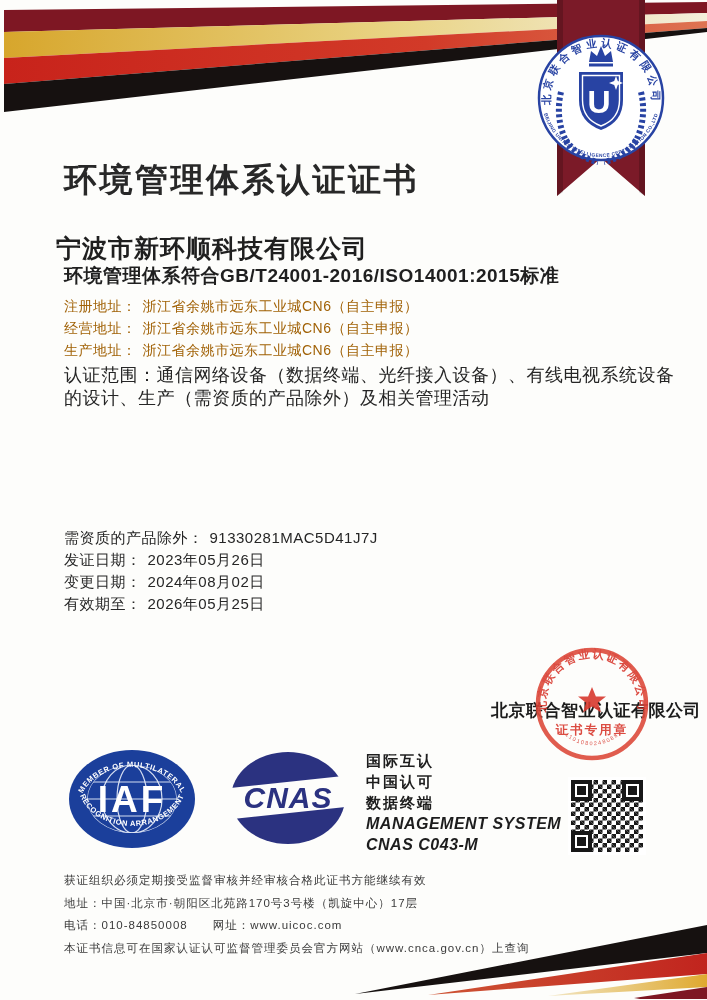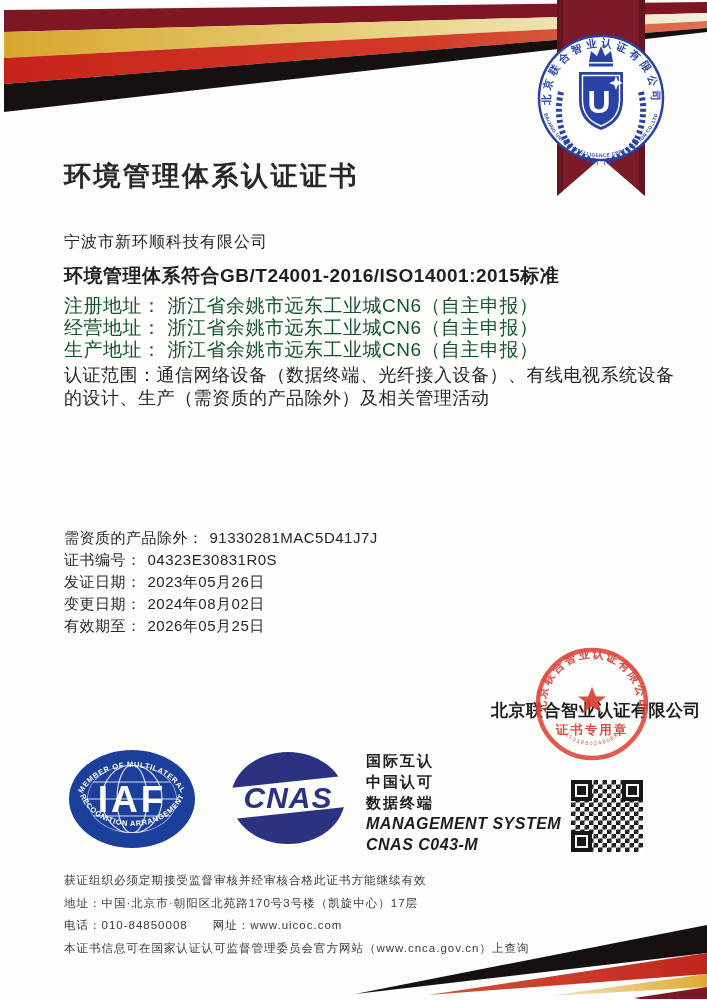--- a/index.html
+++ b/index.html
@@ -2,25 +2,25 @@
 <html><head>
 <meta charset="utf-8">
 <style>
   html,body{margin:0;padding:0;}
   body{background:#e8e8e8;font-family:"Liberation Sans","DejaVu Sans",sans-serif;}
   .page{position:relative;width:707px;height:1000px;background:#fdfdfb;overflow:hidden;margin:0 auto;
         color:#262626;}
   .abs{position:absolute;}
   svg text{font-family:"Liberation Sans","DejaVu Sans",sans-serif;}
 
-  .doc-title{left:64px;top:158px;font-size:27px;font-weight:bold;letter-spacing:2.5px;color:#282828;text-align:center;}
-  .company-name{left:64px;top:232px;font-size:16px;font-weight:normal;letter-spacing:1px;color:#1f1f1f;}
+  .doc-title{left:64px;top:158px;font-size:33px;font-weight:bold;letter-spacing:2.5px;color:#282828;text-align:center;}
+  .company-name{left:56px;top:232px;font-size:25px;font-weight:bold;letter-spacing:1px;color:#1f1f1f;}
   .standard-line{left:64px;top:263px;font-size:19px;font-weight:bold;letter-spacing:.5px;color:#1f1f1f;}
 
-  .addr-block{left:64px;top:295px;font-size:19px;line-height:22px;color:#14532d;letter-spacing:.5px;text-align:right;}
+  .addr-block{left:64px;top:295px;font-size:14px;line-height:22px;color:#a16207;letter-spacing:.5px;text-align:right;}
   .addr-row span{display:inline;}
   .addr-label{margin-right:6px;}
 
   .scope-block{left:64px;top:364px;width:612px;font-size:18px;line-height:23px;color:#262626;letter-spacing:.5px;}
 
   .fields-block{left:64px;top:527px;font-size:15px;line-height:22px;color:#262626;letter-spacing:.5px;}
   .field-label{margin-right:6px;}
 
   .issuer-name{left:491px;top:699px;font-size:17px;font-weight:600;letter-spacing:.5px;color:#1c1c1c;z-index:2;}
   .seal-wrap{left:527px;top:644px;z-index:3;opacity:.9;}
@@ -124,23 +124,20 @@
 
   <div class="abs scope-block">
     <span>认证范围：</span><span>通信网络设备（数据终端、光纤接入设备）、有线电视系统设备的设计、生产（需资质的产品除外）及相关管理活动</span>
   </div>
 
   <div class="abs fields-block">
     <div>
       <span class="field-label">需资质的产品除外：</span><span>91330281MAC5D41J7J</span>
     </div>
     <div>
-      <span class="field-label">证书编号：</span><span>04323E30831R0S</span>
-    </div>
-    <div>
       <span class="field-label">发证日期：</span><span>2023年05月26日</span>
     </div>
     <div>
       <span class="field-label">变更日期：</span><span>2024年08月02日</span>
     </div>
     <div>
       <span class="field-label">有效期至：</span><span>2026年05月25日</span>
     </div>
   </div>
 

